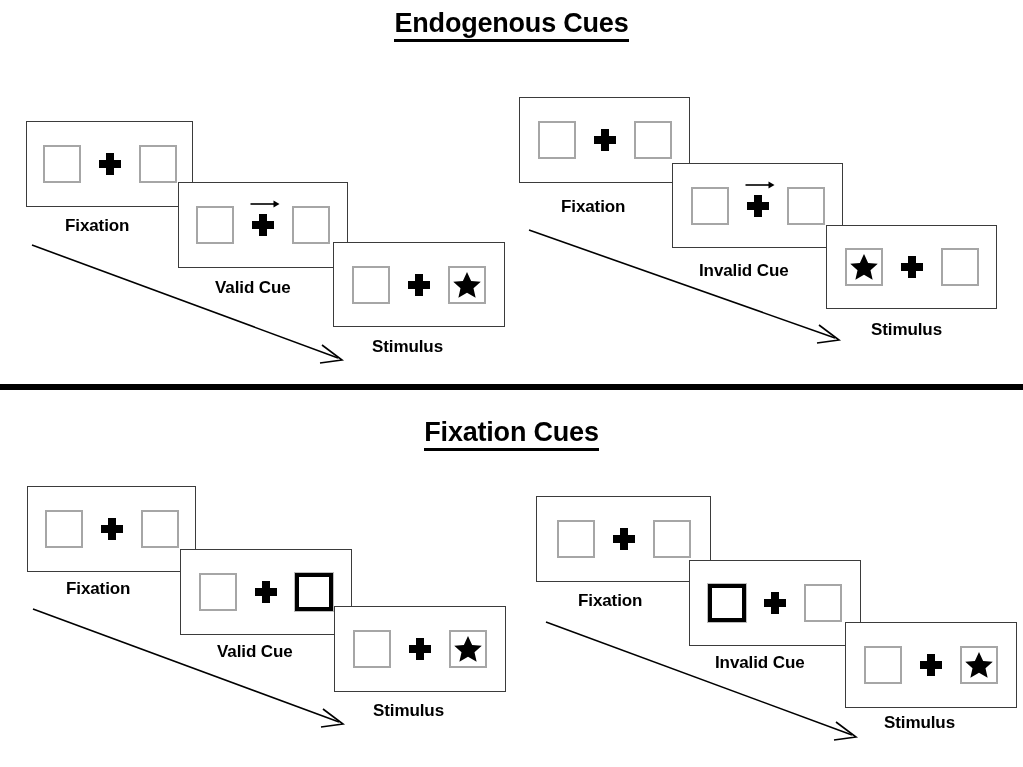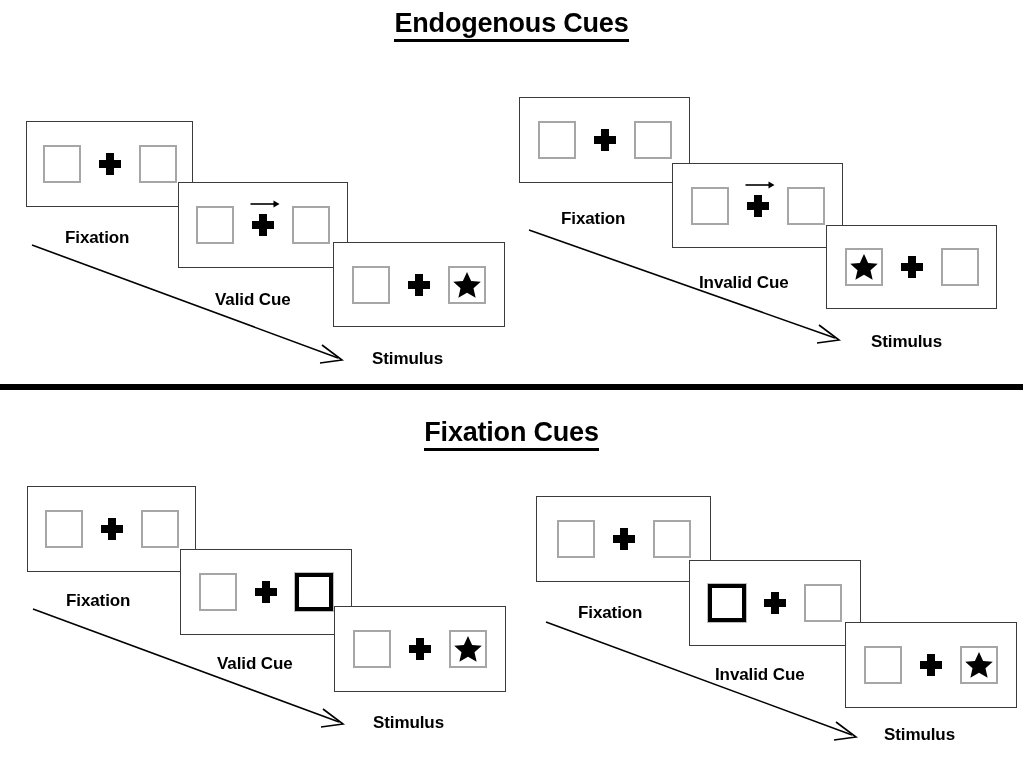--- a/index.html
+++ b/index.html
@@ -135,21 +135,20 @@
     overflow: visible;
   }
 
   
   .caption {
     position: absolute;
     font-size: 17px;
     font-weight: bold;
     white-space: nowrap;
     letter-spacing: -0.1px;
-    margin-top: 12px;
   }
 
   
   .flow-arrow {
     position: absolute;
     overflow: visible;
   }
   .flow-arrow line,
   .flow-arrow polyline {
     stroke: #000000;

